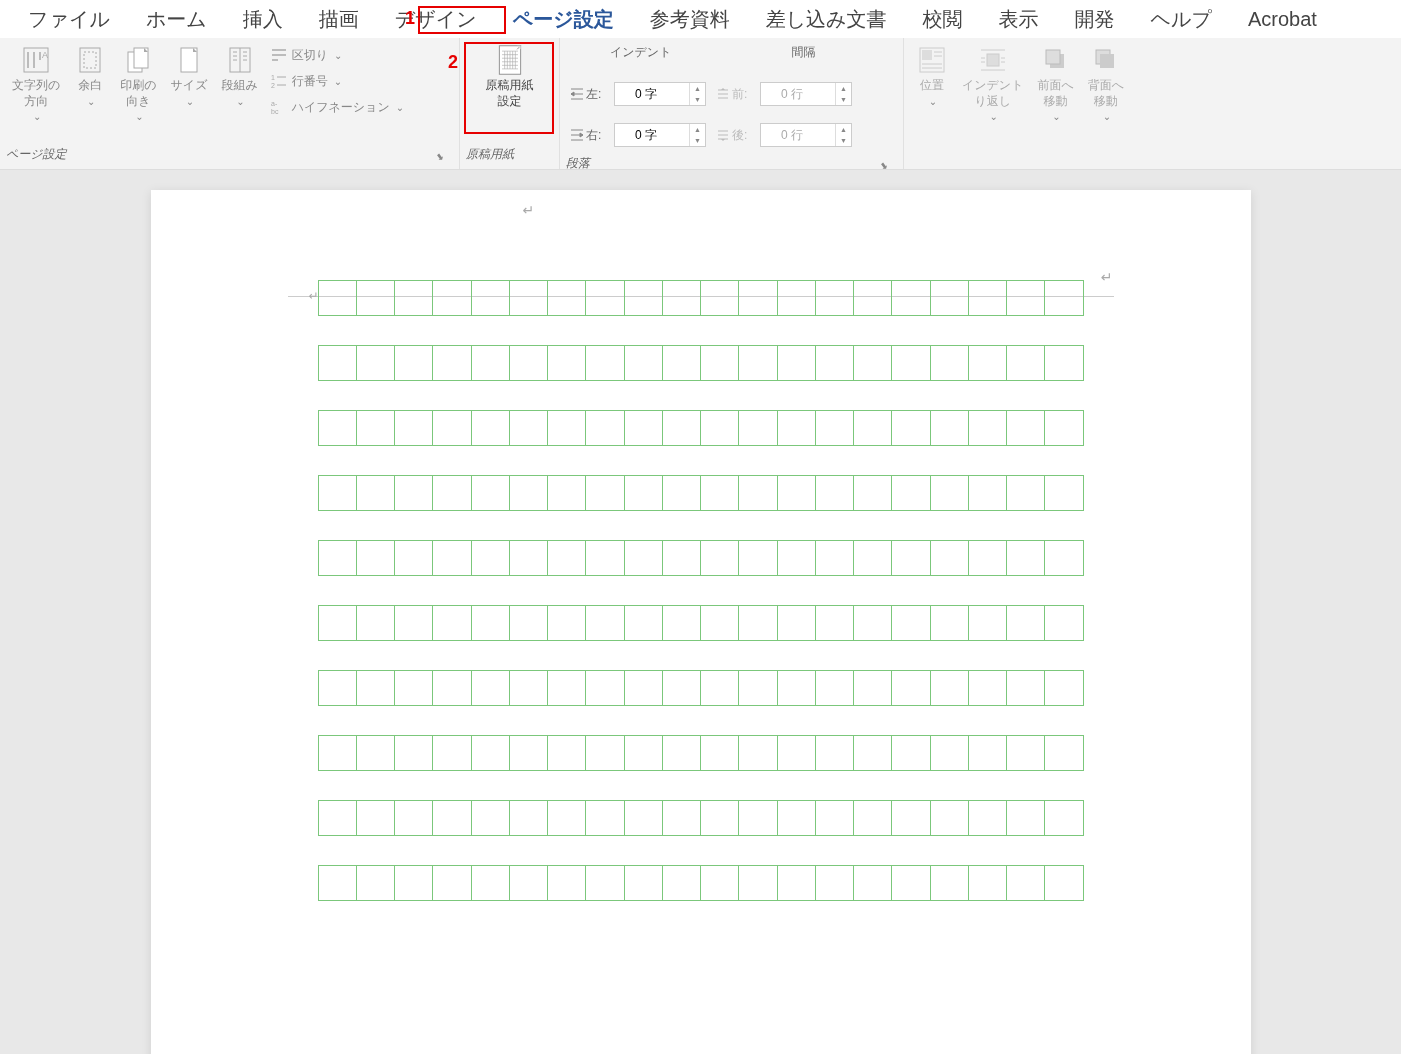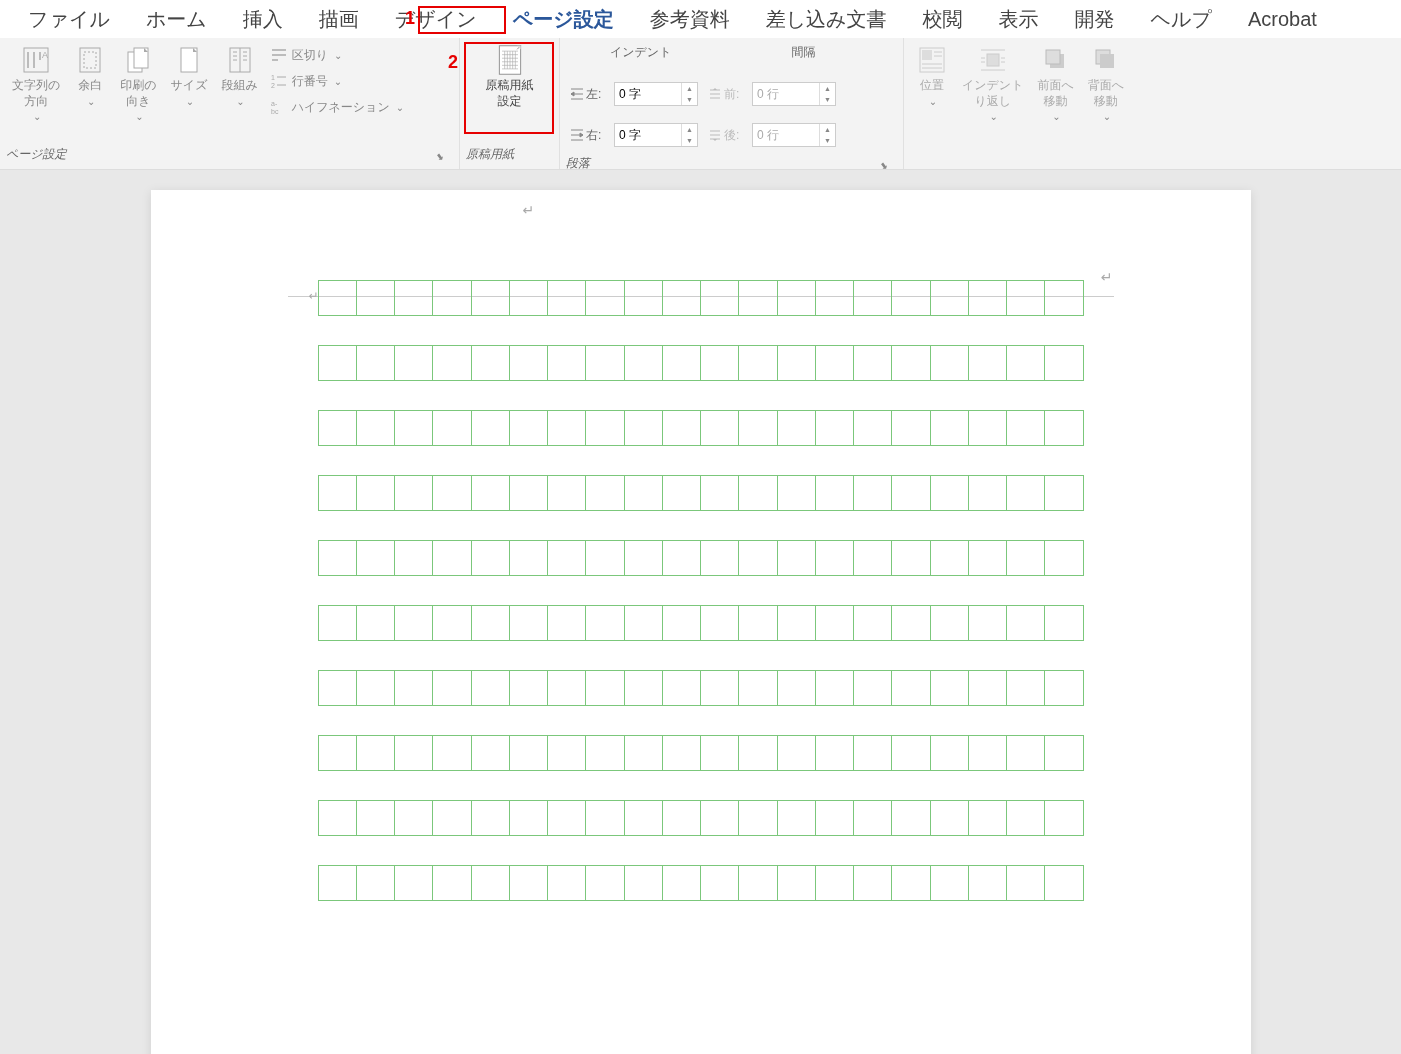--- a/index.html
+++ b/index.html
@@ -23,21 +23,21 @@
     
     .small-col { display: flex; flex-direction: column; gap: 4px; padding: 4px 2px; }
     .small-btn { display: flex; align-items: center; gap: 4px; font-size: 12px; color: #888; padding: 2px; }
     .small-btn .icon { width: 18px; height: 18px; display: flex; align-items: center; justify-content: center; font-size: 12px; }
     .chev { font-size: 10px; color: #888; margin-left: 2px; }
     
     .indent-spacing { display: flex; flex-direction: column; gap: 17px; padding: 4px; }
     .is-header { display: flex; gap: 60px; font-size: 12px; color: #666; padding-left: 40px; margin-bottom: 4px; }
     .is-row { display: flex; align-items: center; gap: 2px; }
     .is-label { font-size: 12px; color: #666; width: 42px; display: flex; align-items: center; gap: 2px; }
-    .is-input { width: 84px; height: 24px; border: 1px solid #ccc; background: #fff; font-size: 12px; padding: 0 4px; position: relative; display: flex; align-items: center; text-align: right; }
+    .is-input { width: 92px; height: 24px; border: 1px solid #ccc; background: #fff; font-size: 12px; padding: 0 20px; position: relative; display: flex; align-items: center; text-align: right; }
     .is-input.disabled { color: #aaa; }
     .spinner { position: absolute; right: 0; top: 0; bottom: 0; width: 16px; display: flex; flex-direction: column; border-left: 1px solid #ddd; }
     .spinner div { flex: 1; display: flex; align-items: center; justify-content: center; font-size: 7px; color: #888; }
     
     .arrange-group .big-btn { color: #aaa; justify-content: space-between; }
     .arrange-group .big-btn.enabled { color: #444; }
     
     .document-area { background: #e8e8e8; padding-top: 20px; display: flex; justify-content: center; overflow: hidden; }
     .page { background: #fff; width: 1100px; min-height: 900px; box-shadow: 0 2px 10px rgba(0,0,0,0.1); position: relative; padding-top: 90px; }
     .cursor-mark { position: absolute; top: 12px; left: 372px; font-size: 14px; color: #aaa; }

